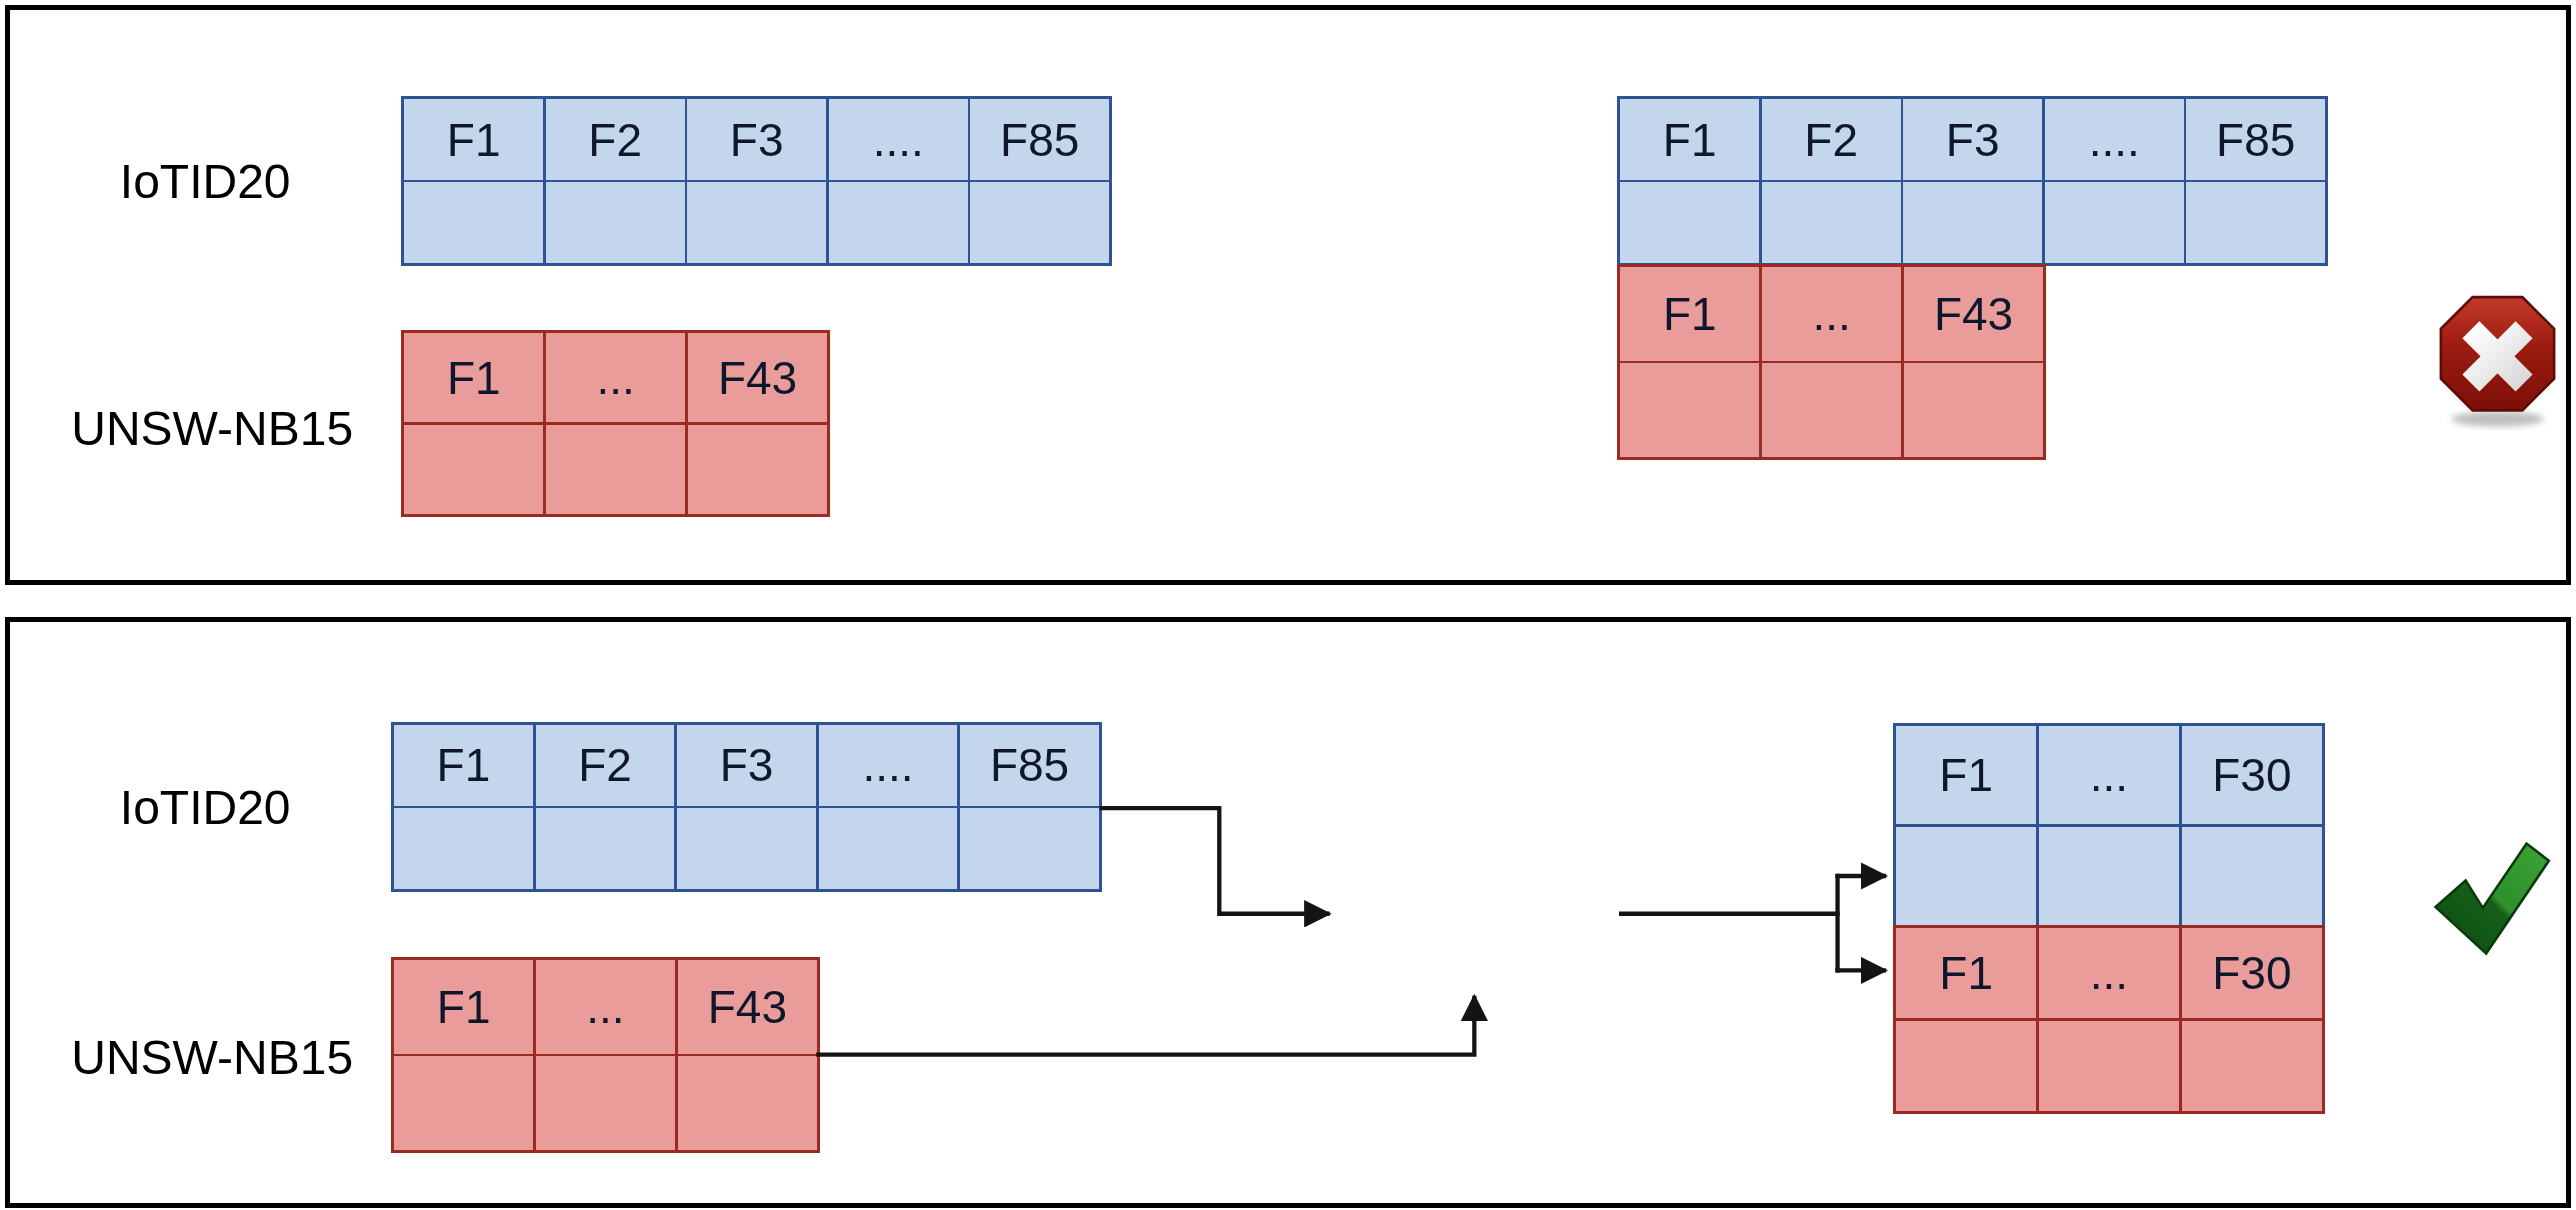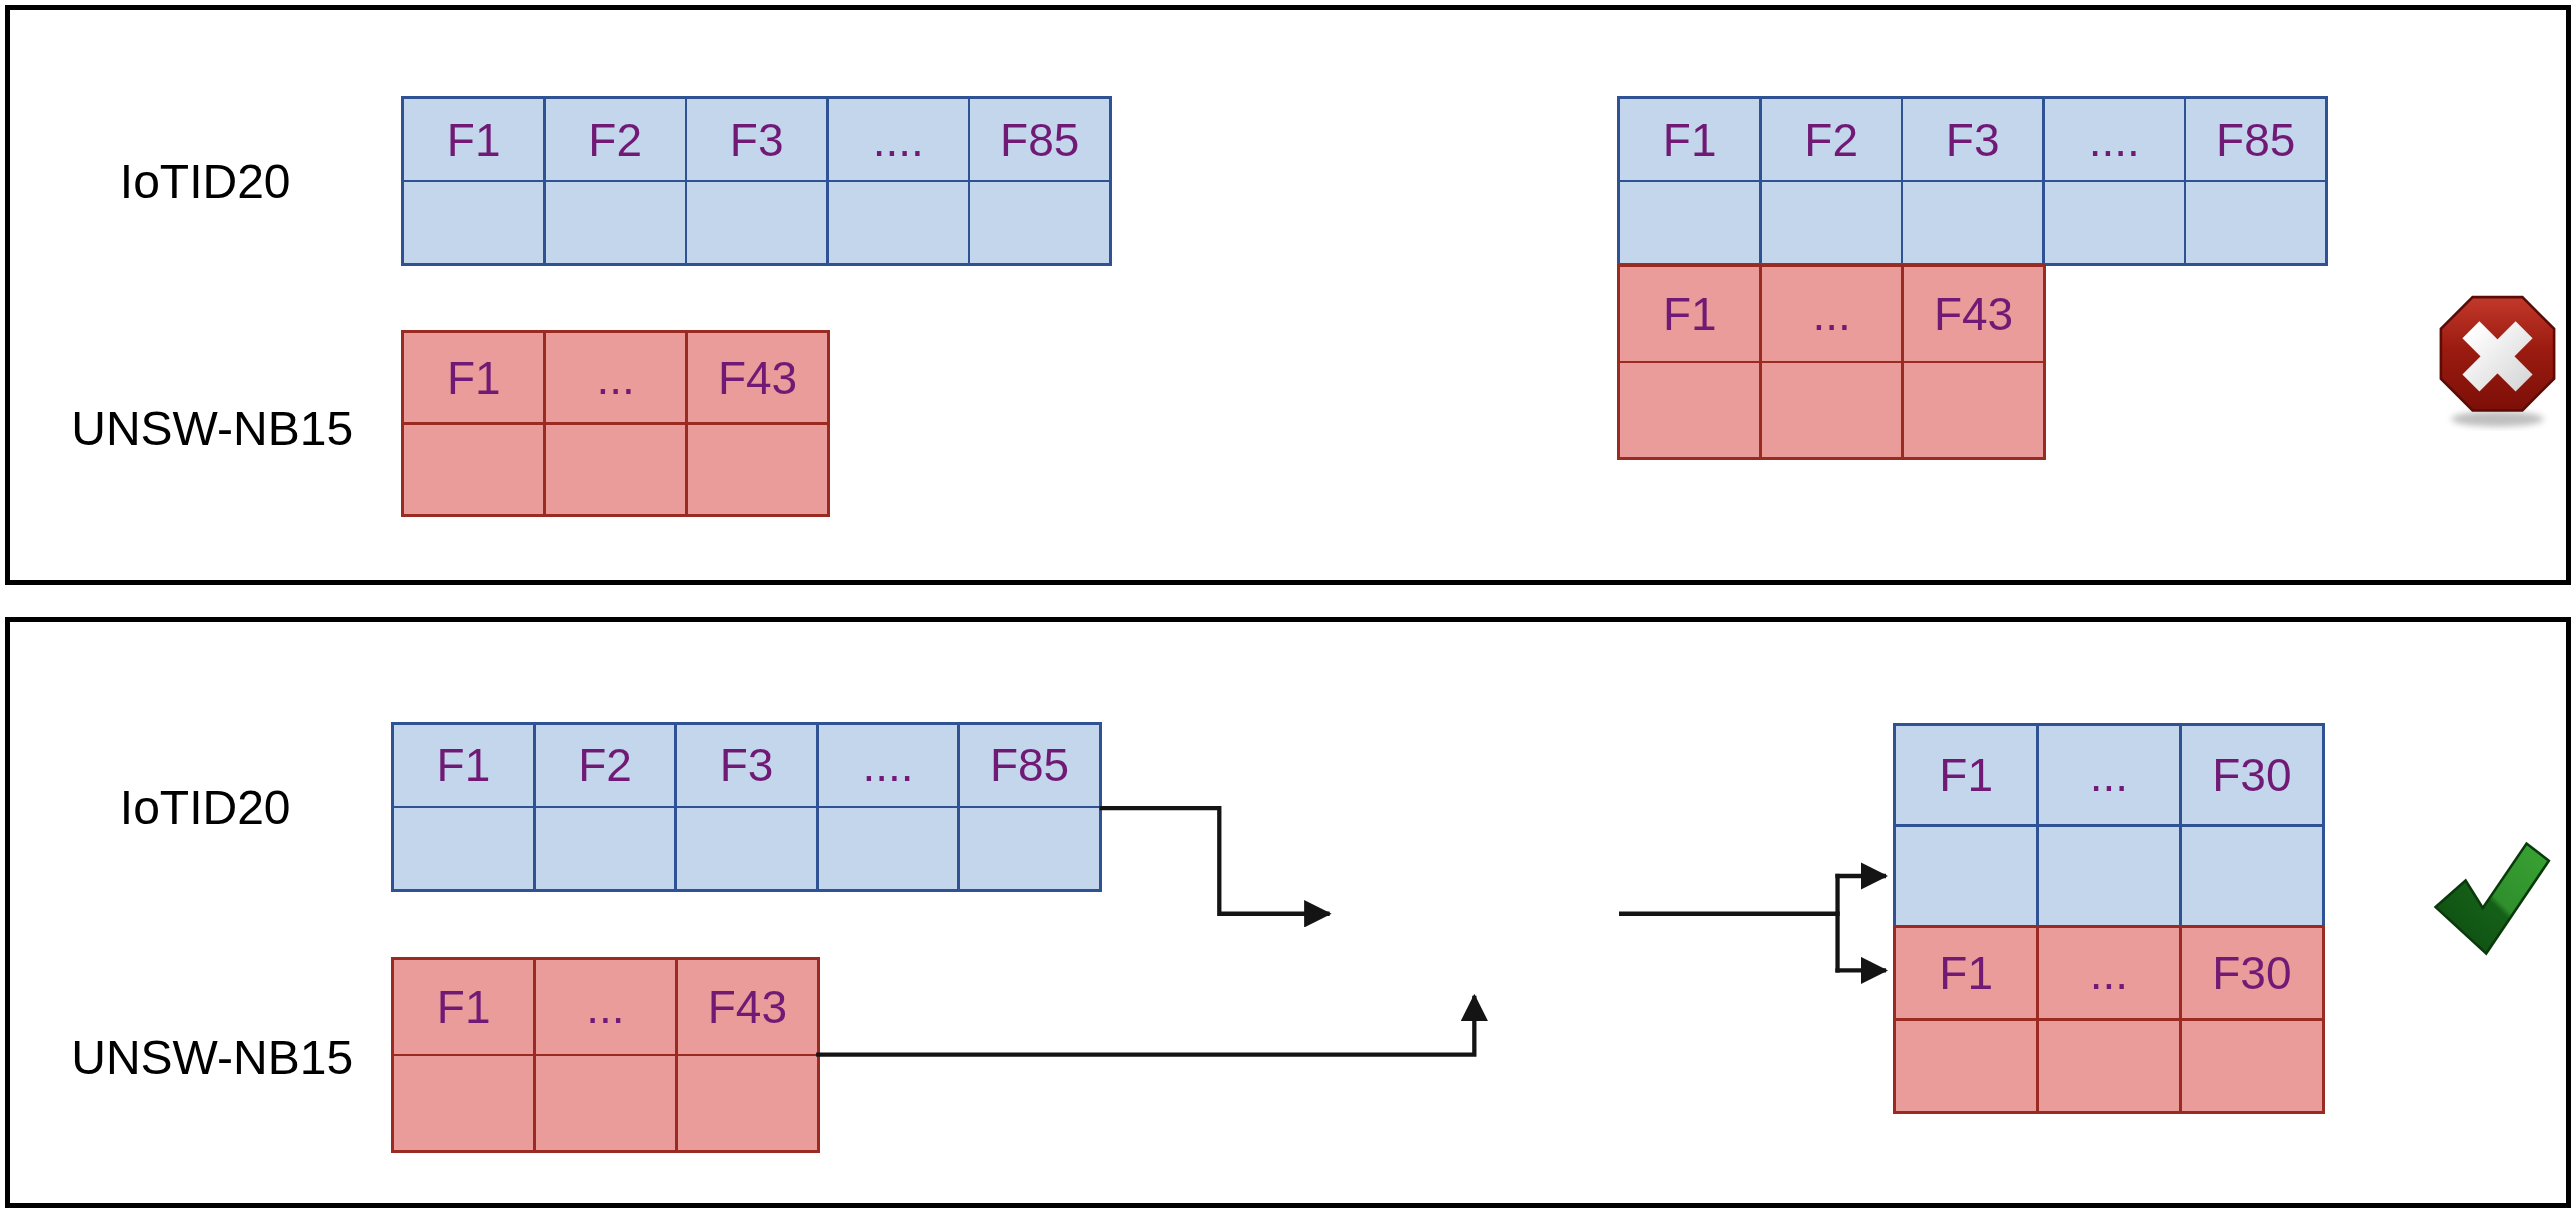--- a/index.html
+++ b/index.html
@@ -19,21 +19,21 @@
     font-size:48px;letter-spacing:0px;white-space:nowrap;
   }
 
   .ftable{
     position:absolute;display:grid;box-sizing:border-box;gap:2.6px;
   }
   .ftable.blue{border:3.4px solid var(--blue-cell-border,#2e5294);background:var(--blue-cell-border,#2e5294);}
   .ftable.red {border:3.4px solid var(--red-cell-border,#9a2b22);background:var(--red-cell-border,#9a2b22);}
   .cell{
     display:flex;align-items:center;justify-content:center;
-    font-size:46px;color:#701a75;overflow:hidden;
+    font-size:46px;color:#0f172a;overflow:hidden;
   }
   .ftable.blue .cell{background:var(--blue-cell-fill,#c4d6ec);}
   .ftable.red  .cell{background:var(--red-cell-fill,#ea9c9a);}
 
   .pca-box{
     position:absolute;left:1334px;top:841px;width:286px;height:146px;
     box-sizing:border-box;border:4.3px solid #000;background:#fff;
     display:flex;align-items:center;justify-content:center;font-size:48px;
   }
 

